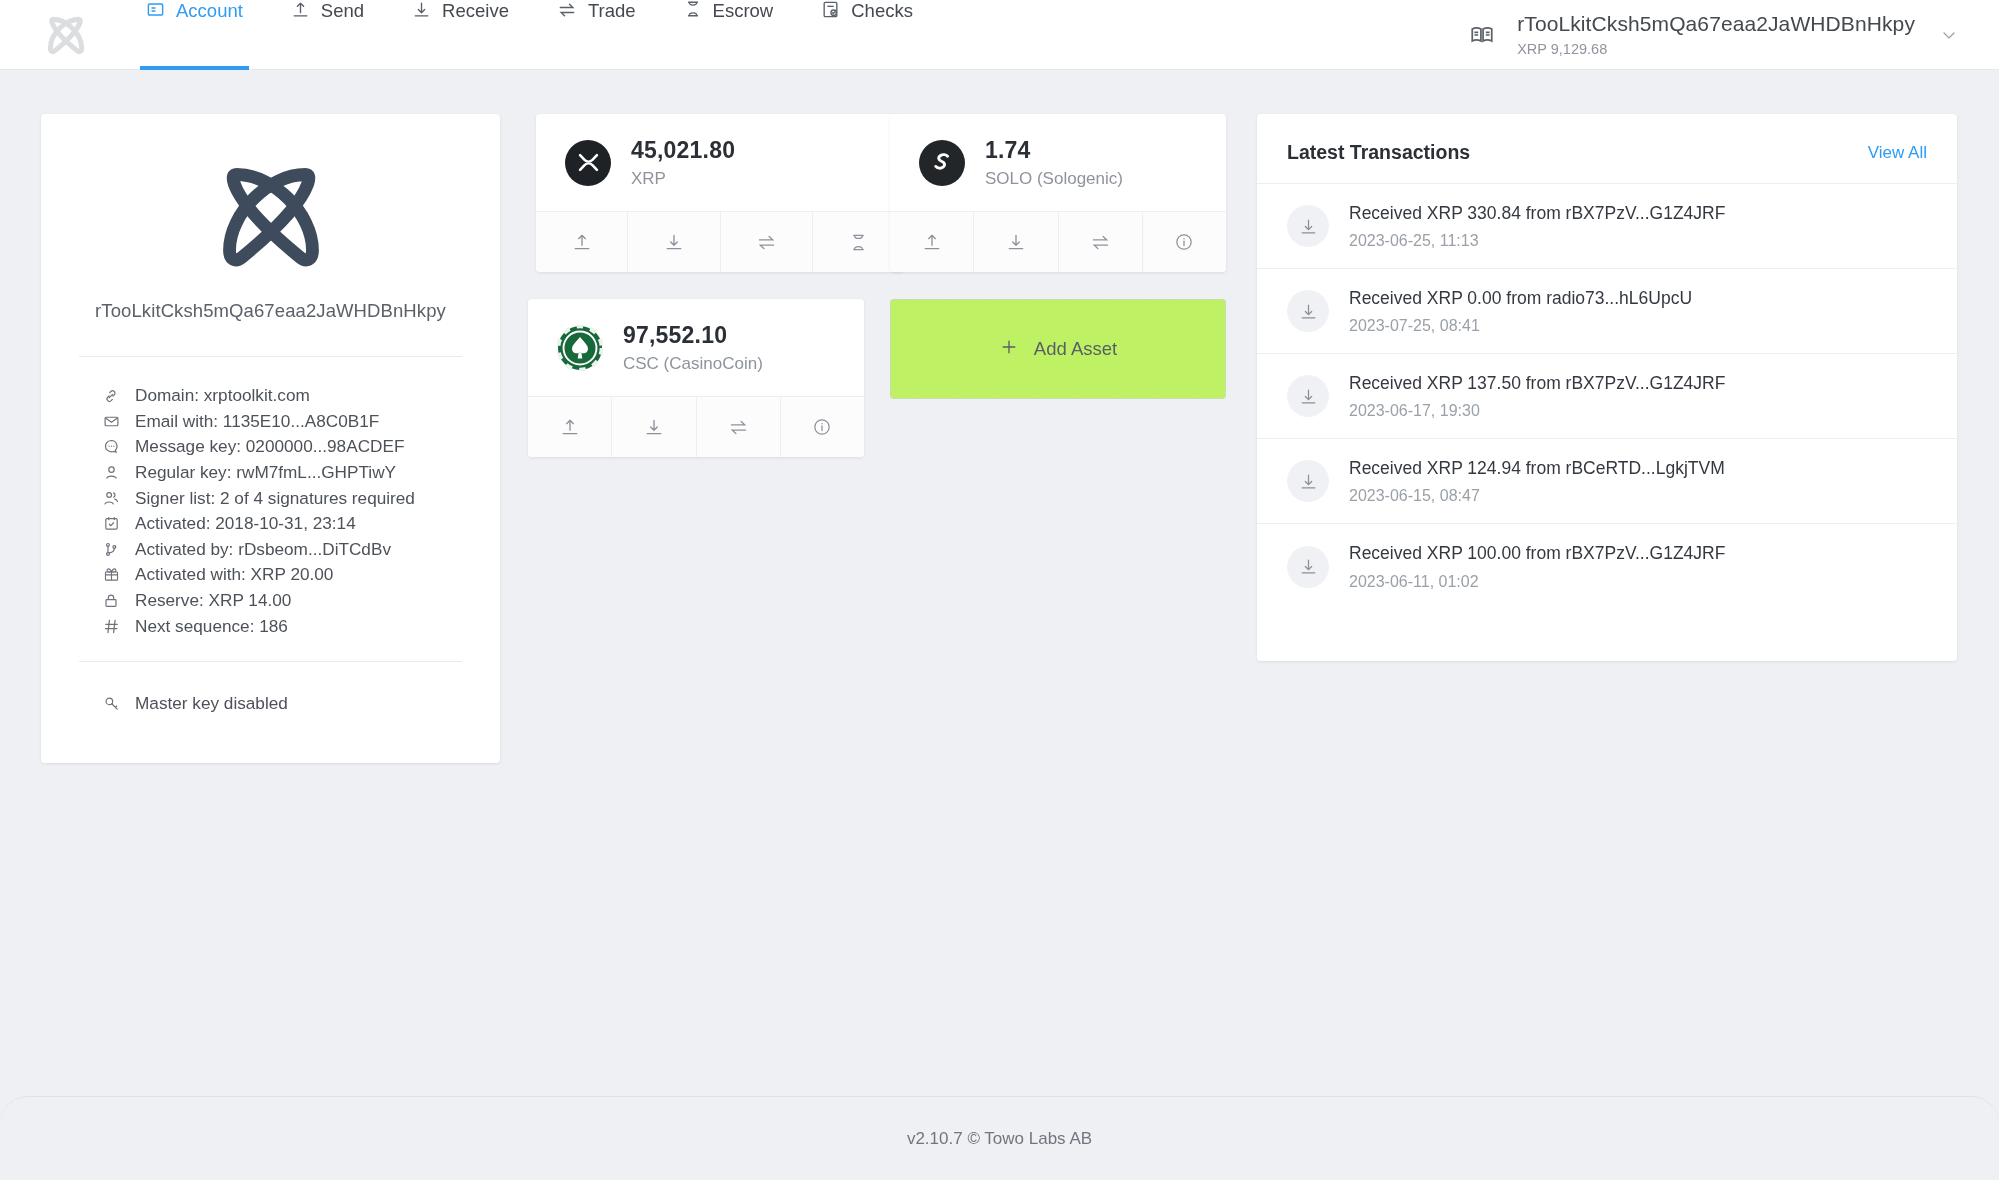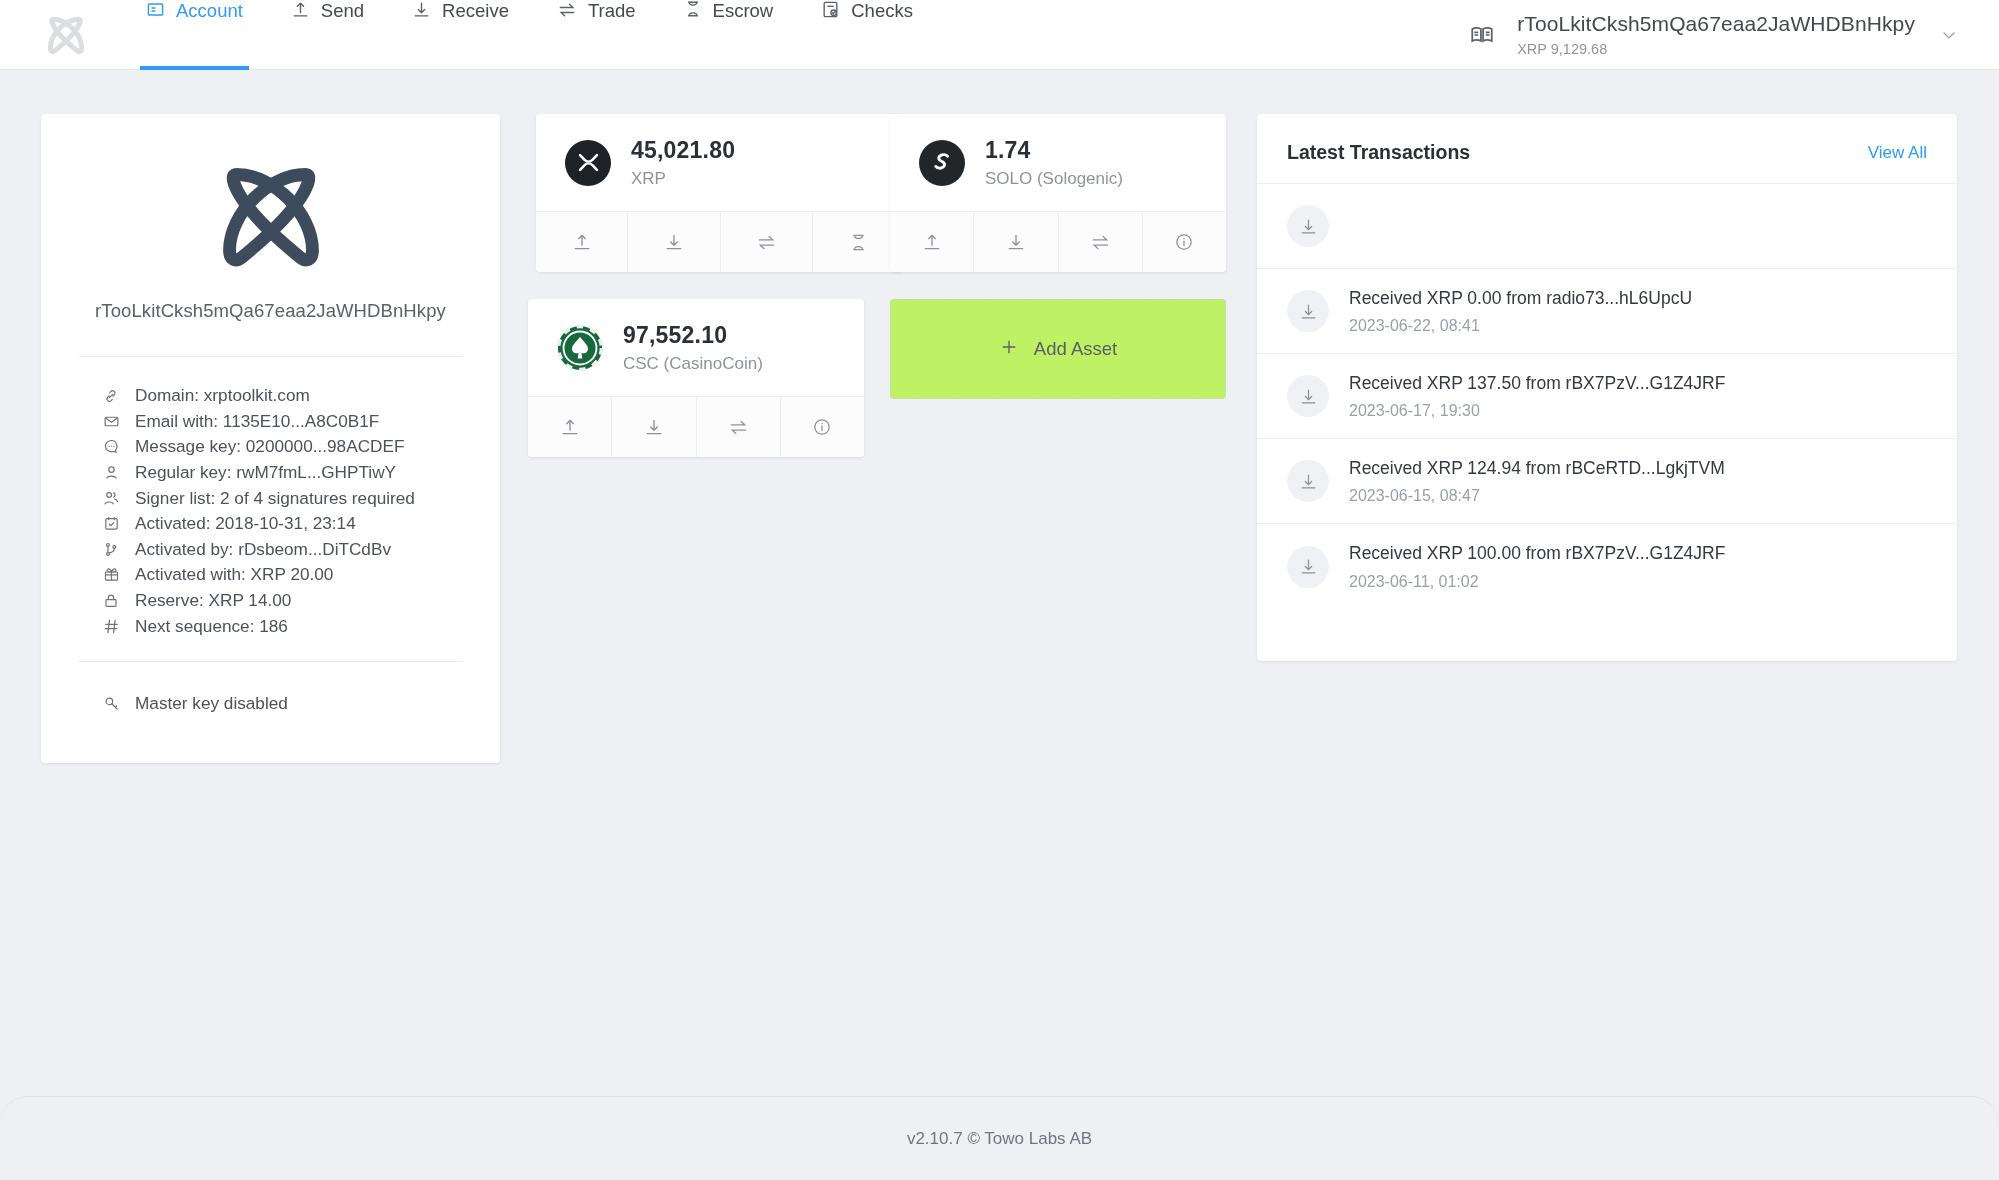--- a/index.html
+++ b/index.html
@@ -521,31 +521,35 @@
       <span class="tx-title">Latest Transactions</span>
       <span class="tx-viewall">View All</span>
     </div>
 
     <div class="tx-row">
       <span class="tx-ico">
         <svg width="19" height="19" viewBox="0 0 24 24" fill="none" stroke="currentColor" stroke-width="1.6" stroke-linecap="round">
             <path d="M12 4v12M12 16l-4-4M12 16l4-4M4 20h16"></path>
           </svg>
       </span>
+      <span>
+        <span class="tx-desc" style="display:block">Received XRP 330.84 from rBX7PzV...G1Z4JRF</span>
+        <span class="tx-time" style="display:block">2023-06-25, 11:13</span>
+      </span>
     </div>
 
     <div class="tx-row">
       <span class="tx-ico">
         <svg width="19" height="19" viewBox="0 0 24 24" fill="none" stroke="currentColor" stroke-width="1.6" stroke-linecap="round">
             <path d="M12 4v12M12 16l-4-4M12 16l4-4M4 20h16"></path>
           </svg>
       </span>
       <span>
         <span class="tx-desc" style="display:block">Received XRP 0.00 from radio73...hL6UpcU</span>
-        <span class="tx-time" style="display:block">2023-06-22, 08:41</span>
+        <span class="tx-time" style="display:block">2023-07-25, 08:41</span>
       </span>
     </div>
 
     <div class="tx-row">
       <span class="tx-ico">
         <svg width="19" height="19" viewBox="0 0 24 24" fill="none" stroke="currentColor" stroke-width="1.6" stroke-linecap="round">
             <path d="M12 4v12M12 16l-4-4M12 16l4-4M4 20h16"></path>
           </svg>
       </span>
       <span>

